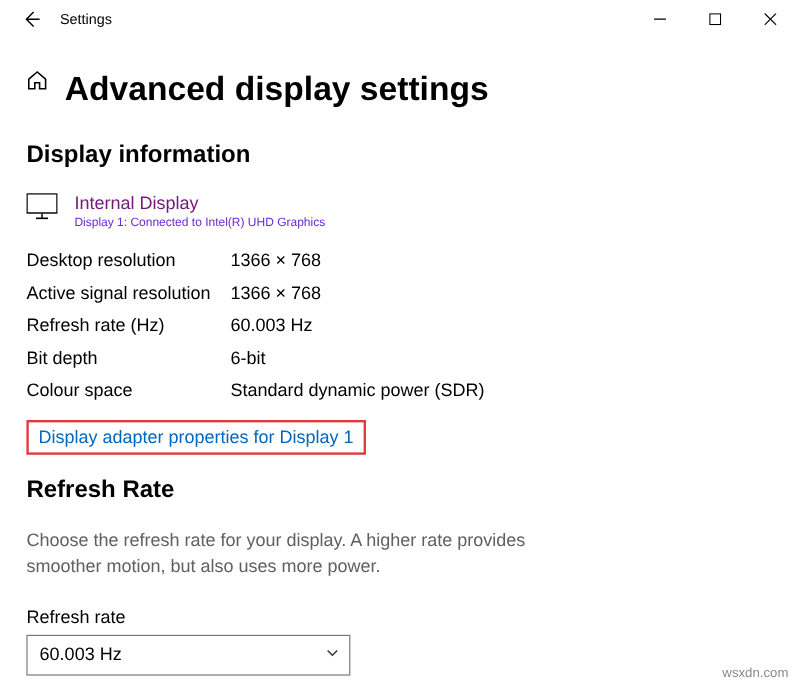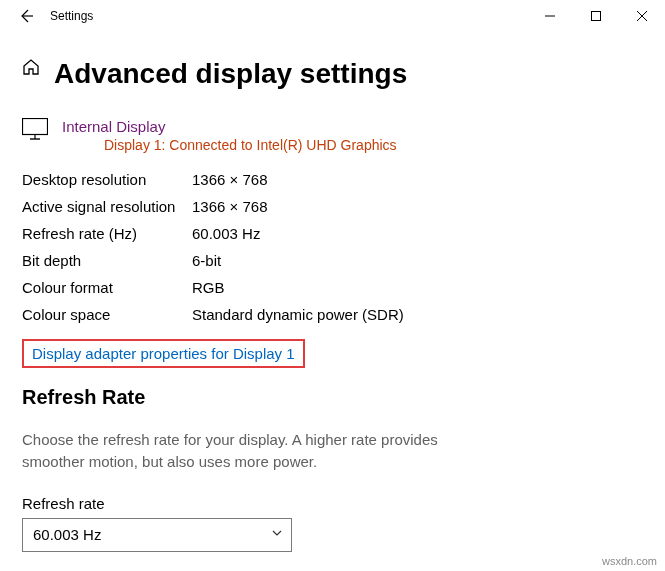--- a/index.html
+++ b/index.html
@@ -53,21 +53,21 @@
     .section-h {
       font-size: 20px;
       font-weight: 600;
       margin-bottom: 20px;
     }
     .display-row {
       display:flex; align-items:flex-start; gap:14px;
       margin-bottom: 18px;
     }
     .display-name { font-size: 15px; color:#701a75; }
-    .display-sub { font-size: 14px; color:#c2410c; margin-top:2px;margin-left:42px; }
+    .display-sub { font-size: 10px; color:#6d28d9; margin-top:2px; }
     .info-table .row {
       display:flex;
       margin-bottom: 10px;
       font-size: 15px;
       align-items: flex-end;
     }
     .info-table .label { width: 170px; color:#000; }
     .info-table .value { color:#000; }
     .adapter-link {
       display:inline-block;
@@ -140,20 +140,21 @@
 
   <div class="page-heading-row">
     <span class="home-icon">
       <svg width="18" height="18" viewBox="0 0 18 18">
           <path d="M2 8 L9 2 L16 8 V16 H11 V11 H7 V16 H2 Z" fill="none" stroke="#000" stroke-width="1.3"></path>
         </svg>
     </span>
     <h1 class="page-heading">Advanced display settings</h1>
   </div>
 
+  <h2 class="section-h">Display information</h2>
 
   <div class="display-row">
     <span class="monitor-icon">
       <svg width="26" height="22" viewBox="0 0 26 22">
           <rect x="0.5" y="0.5" width="25" height="16" stroke="#000" fill="none" stroke-width="1.2"></rect>
           <path d="M8 21 H18" stroke="#000" stroke-width="1.4"></path>
           <path d="M13 17 V21" stroke="#000" stroke-width="1.2"></path>
         </svg>
     </span>
     <div>
@@ -171,24 +172,20 @@
         <div class="label">Active signal resolution</div>
         <div class="value">1366 × 768</div>
       </div>
     <div class="row">
         <div class="label">Refresh rate (Hz)</div>
         <div class="value">60.003 Hz</div>
       </div>
     <div class="row">
         <div class="label">Bit depth</div>
         <div class="value">6-bit</div>
-      </div>
-    <div class="row">
-        <div class="label">Colour format</div>
-        <div class="value">RGB</div>
       </div>
     <div class="row">
         <div class="label">Colour space</div>
         <div class="value">Standard dynamic power (SDR)</div>
       </div>
   </div>
 
   <a class="adapter-link">Display adapter properties for Display 1</a>
 
   <div class="refresh-section">

